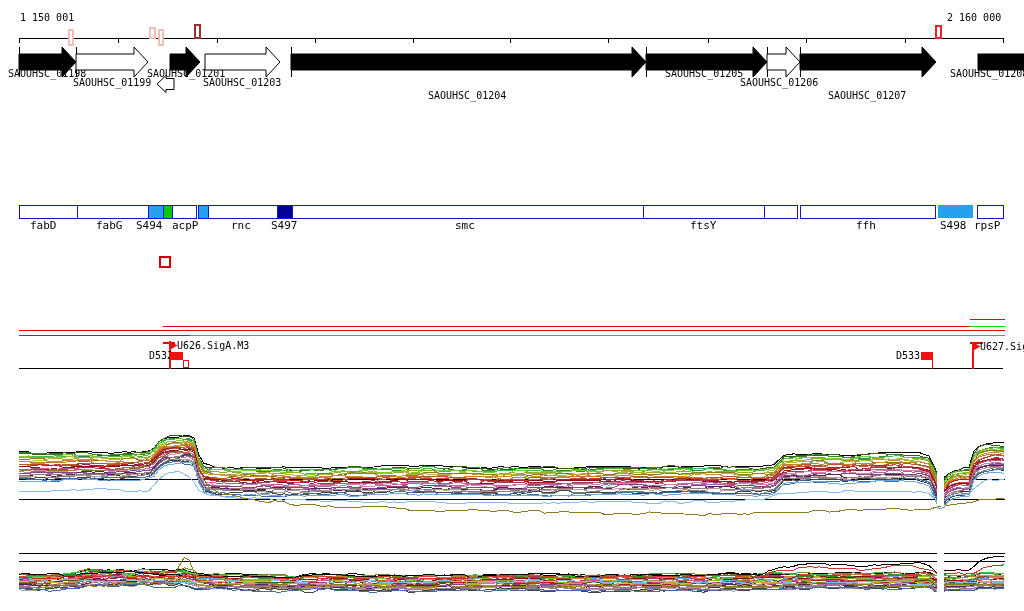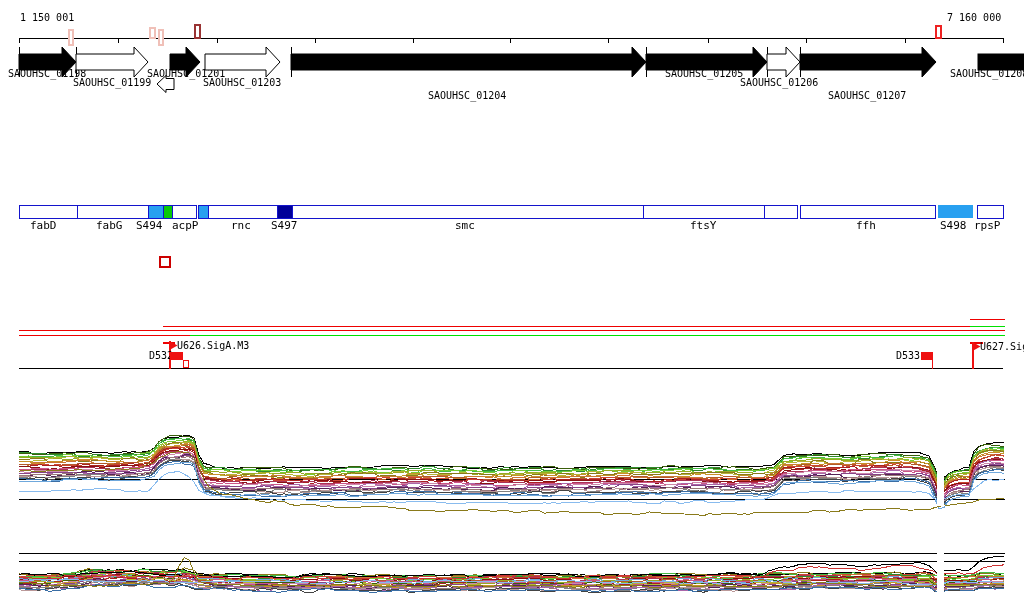--- a/index.html
+++ b/index.html
@@ -8,21 +8,21 @@
   .coord{position:absolute;font-size:10px;color:#000;white-space:pre;}
   #gfx{position:absolute;left:0;top:0;}
   svg text{font-family:"DejaVu Sans Mono",monospace;font-size:10px;fill:#000000;}
   svg text.boxlbl{font-size:11px;}
 </style>
 </head>
 <body>
 
 <div id="stage">
   <div class="coord" style="left:20px;top:12px;text-align:center;">1 150 001</div>
-  <div class="coord" style="left:947px;top:12px;">7 160 000</div>
+  <div class="coord" style="left:947px;top:12px;">2 160 000</div>
   <svg id="gfx" width="1024" height="611">
       <line x1="19" y1="38" x2="1003" y2="38" stroke="#000" stroke-width="1" shape-rendering="crispEdges"></line>
       <line x1="19" y1="38" x2="19" y2="43" stroke="#000" stroke-width="1" shape-rendering="crispEdges"></line>
       <line x1="118" y1="38" x2="118" y2="43" stroke="#000" stroke-width="1" shape-rendering="crispEdges"></line>
       <line x1="217" y1="38" x2="217" y2="43" stroke="#000" stroke-width="1" shape-rendering="crispEdges"></line>
       <line x1="315" y1="38" x2="315" y2="43" stroke="#000" stroke-width="1" shape-rendering="crispEdges"></line>
       <line x1="413" y1="38" x2="413" y2="43" stroke="#000" stroke-width="1" shape-rendering="crispEdges"></line>
       <line x1="510" y1="38" x2="510" y2="43" stroke="#000" stroke-width="1" shape-rendering="crispEdges"></line>
       <line x1="608" y1="38" x2="608" y2="43" stroke="#000" stroke-width="1" shape-rendering="crispEdges"></line>
       <line x1="708" y1="38" x2="708" y2="43" stroke="#000" stroke-width="1" shape-rendering="crispEdges"></line>

